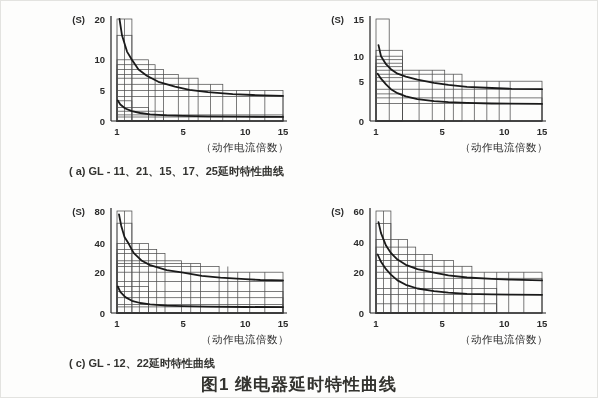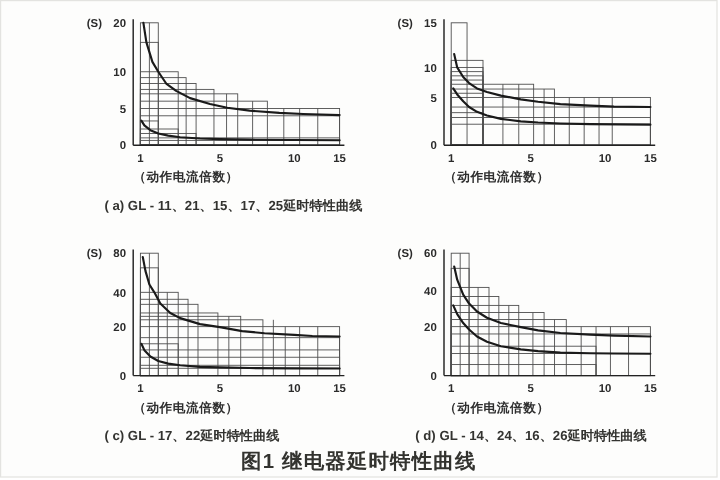--- a/index.html
+++ b/index.html
@@ -18,30 +18,30 @@
   }
   .chart{
     position:absolute;
     width:230px;
   }
   .chart svg{display:block;}
   .xlabel{
     width:222px;
     box-sizing:border-box;
     padding-left:44px;
-    text-align:left;
+    text-align:right;
     font-size:10.5px;
-    font-weight:700;
+    font-weight:400;
     color:#2e2e2e;
     margin-top:2px;
     letter-spacing:0.5px;
   }
   .caption{
     margin-top:9px;
-    margin-left:20px;
+    margin-left:2px;
     font-size:11px;
     font-weight:700;
     color:#333330;
     white-space:nowrap;
   }
   .figure-title{
     position:absolute;
     left:0; top:372px;
     width:100%;
     text-align:center;
@@ -175,21 +175,21 @@
         <text x="38" y="9.5" text-anchor="end" class="tick">80</text>
         <text x="50.0" y="122" text-anchor="middle" class="tick">1</text>
         <text x="116.2" y="122" text-anchor="middle" class="tick">5</text>
         <text x="178.2" y="122" text-anchor="middle" class="tick">10</text>
         <text x="216.0" y="122" text-anchor="middle" class="tick">15</text>
         <text x="18" y="9.5" text-anchor="end" class="tick">(S)</text>
         <path d="M52.0 9.3 L54.2 20.7 L57.5 32.1 L61.6 38.6 L66.6 47.9 L74.9 55.8 L83.1 60.1 L99.7 65.1 L116.2 67.6 L134.8 70.9 L153.4 72.7 L178.2 74.1 L193.3 75.0 L216.0 75.4" fill="none" stroke="#1a1a1a" stroke-width="1.8" stroke-linecap="round" stroke-linejoin="round"></path>
         <path d="M50.8 81.5 L53.3 86.8 L58.3 92.1 L64.9 95.8 L73.2 98.0 L83.1 99.4 L99.7 100.7 L116.2 101.2 L141.0 101.7 L178.2 102.0 L216.0 102.1" fill="none" stroke="#1a1a1a" stroke-width="1.8" stroke-linecap="round" stroke-linejoin="round"></path>
       </svg>
     <div class="xlabel">（动作电流倍数）</div>
-    <div class="caption">( c) GL - 17、22延时特性曲线</div>
+    <div class="caption">( c) GL - 12、22延时特性曲线</div>
   </div>
 
   <div class="chart" style="left:325px;top:204px;">
     <svg width="222" height="126" viewBox="0 0 222 126">
         <rect x="50.0" y="6.0" width="14.9" height="102.0" fill="none" stroke="#4f4f4f" stroke-width="0.75"></rect>
         <rect x="50.0" y="18.6" width="14.9" height="89.4" fill="none" stroke="#4f4f4f" stroke-width="0.75"></rect>
         <rect x="50.0" y="34.5" width="31.5" height="73.5" fill="none" stroke="#4f4f4f" stroke-width="0.75"></rect>
         <rect x="50.0" y="42.1" width="39.7" height="65.9" fill="none" stroke="#4f4f4f" stroke-width="0.75"></rect>
         <rect x="50.0" y="49.5" width="56.3" height="58.5" fill="none" stroke="#4f4f4f" stroke-width="0.75"></rect>
         <rect x="50.0" y="55.4" width="77.4" height="52.6" fill="none" stroke="#4f4f4f" stroke-width="0.75"></rect>
@@ -216,18 +216,17 @@
         <text x="38" y="9.5" text-anchor="end" class="tick">60</text>
         <text x="50.0" y="122" text-anchor="middle" class="tick">1</text>
         <text x="116.2" y="122" text-anchor="middle" class="tick">5</text>
         <text x="178.2" y="122" text-anchor="middle" class="tick">10</text>
         <text x="216.0" y="122" text-anchor="middle" class="tick">15</text>
         <text x="18" y="9.5" text-anchor="end" class="tick">(S)</text>
         <path d="M52.5 17.1 L55.0 28.1 L60.0 40.6 L64.9 48.0 L71.5 54.6 L79.8 59.8 L91.4 64.2 L108.0 67.6 L122.4 70.3 L141.0 72.5 L165.8 73.9 L185.7 74.7 L216.0 75.4" fill="none" stroke="#1a1a1a" stroke-width="1.8" stroke-linecap="round" stroke-linejoin="round"></path>
         <path d="M51.7 49.5 L55.0 56.8 L60.0 64.2 L64.9 69.6 L71.5 75.4 L79.8 79.8 L91.4 83.5 L108.0 86.2 L122.4 87.6 L141.0 88.8 L165.8 89.4 L185.7 89.6 L216.0 89.8" fill="none" stroke="#1a1a1a" stroke-width="1.8" stroke-linecap="round" stroke-linejoin="round"></path>
       </svg>
     <div class="xlabel">（动作电流倍数）</div>
-    <div class="caption">( d) GL - 14、24、16、26延时特性曲线</div>
   </div>
 
   <div class="figure-title">图1  继电器延时特性曲线</div>
 
 </div>
 
 </body></html>

